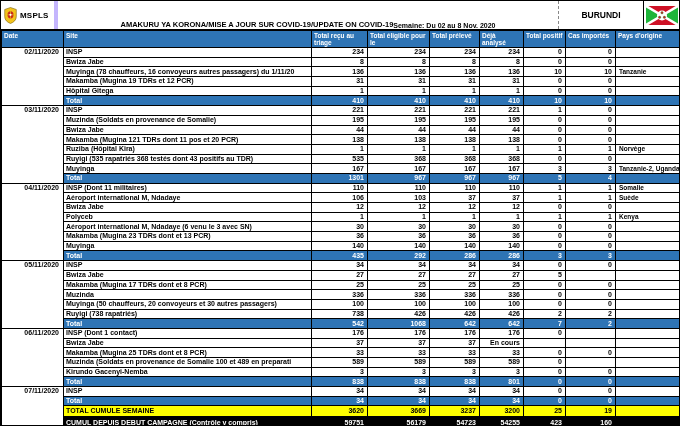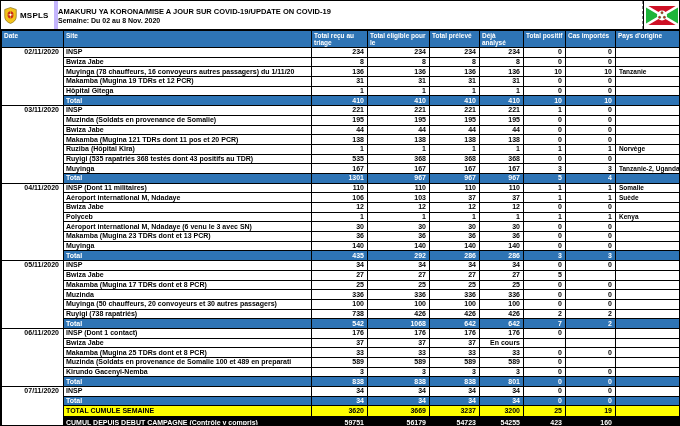--- a/index.html
+++ b/index.html
@@ -2,21 +2,21 @@
 <html style="--blue: #2E74B5; --yellow: #FFFF00; --black: #000000; --flag-red: #CE1126; --flag-green: #1EB53A;"><head>
 <meta charset="utf-8">
 <style>
   html,body{margin:0;padding:0;background:#fff;}
   body{width:680px;height:426px;font-family:"Liberation Sans",sans-serif;}
   .page{width:680px;height:426px;box-sizing:border-box;border:1px solid #000;overflow:hidden;}
   
   .topbar{display:flex;height:29px;box-sizing:border-box;border-bottom:1px solid #000;align-items:stretch;position:relative;}
   .logo-box{width:57px;box-sizing:border-box;border-right:4px solid #c4b5fd;display:flex;align-items:center;gap:3px;padding-left:3px;}
   .logo-box span{font-size:8px;font-weight:bold;letter-spacing:.2px;}
-  .title-box{flex:1;display:flex;flex-direction:column;justify-content:center;align-items:flex-start;}
+  .title-box{flex:1;display:flex;flex-direction:row;justify-content:center;align-items:flex-end;}
   .title{font-size:7.5px;font-weight:bold;}
   .subtitle{font-size:7px;font-weight:bold;margin-top:1px;}
   .pagebreak{width:0;border-left:1px dashed #888;margin:0;}
   .country-box{width:84px;box-sizing:border-box;display:flex;align-items:center;justify-content:center;font-size:8.5px;font-weight:bold;}
   .flag-box{width:36px;box-sizing:border-box;border-left:1px solid #000;display:flex;align-items:center;justify-content:center;}
   
   table{border-collapse:collapse;table-layout:fixed;width:680px;}
   th{background:var(--blue,#2E74B5);color:#fff;font-size:6.5px;font-weight:bold;text-align:left;vertical-align:top;padding:1px 2px;border:1px solid #000;line-height:7px;height:13px;box-sizing:border-box;}
   td{border:1px solid #000;font-size:7px;font-weight:bold;line-height:8px;padding:0 2px;white-space:nowrap;overflow:hidden;box-sizing:border-box;}
   tbody tr{height:9.7px;}
@@ -44,20 +44,21 @@
         <path d="M6.5 4.2 V11.4 M3.5 7.8 H9.5" stroke="#F2C21B" stroke-width="0.7"></path>
         <circle cx="6.5" cy="7.8" r="1.1" fill="#fff"></circle>
       </svg>
       <span>MSPLS</span>
     </div>
     <div class="title-box">
       <div class="title">AMAKURU YA KORONA/MISE A JOUR SUR COVID-19/UPDATE ON COVID-19</div>
       <div class="subtitle">Semaine: Du  02 au 8 Nov. 2020</div>
     </div>
     <div class="pagebreak"></div>
+    <div class="country-box">BURUNDI</div>
     <div class="flag-box">
       <svg width="32" height="19" viewBox="0 0 32 19" aria-hidden="true">
         <rect width="32" height="19" fill="#fff"></rect>
         <polygon points="0,0 32,0 16,9.5" fill="var(--flag-red,#CE1126)"></polygon>
         <polygon points="0,19 32,19 16,9.5" fill="var(--flag-red,#CE1126)"></polygon>
         <polygon points="0,0 16,9.5 0,19" fill="var(--flag-green,#1EB53A)"></polygon>
         <polygon points="32,0 16,9.5 32,19" fill="var(--flag-green,#1EB53A)"></polygon>
         <path d="M0,0 L32,19 M32,0 L0,19" stroke="#fff" stroke-width="2.4"></path>
         <circle cx="16" cy="9.5" r="5" fill="#fff"></circle>
         <circle cx="16" cy="6.8" r="1.2" fill="var(--flag-red,#CE1126)" stroke="var(--flag-green,#1EB53A)" stroke-width="0.4"></circle>

